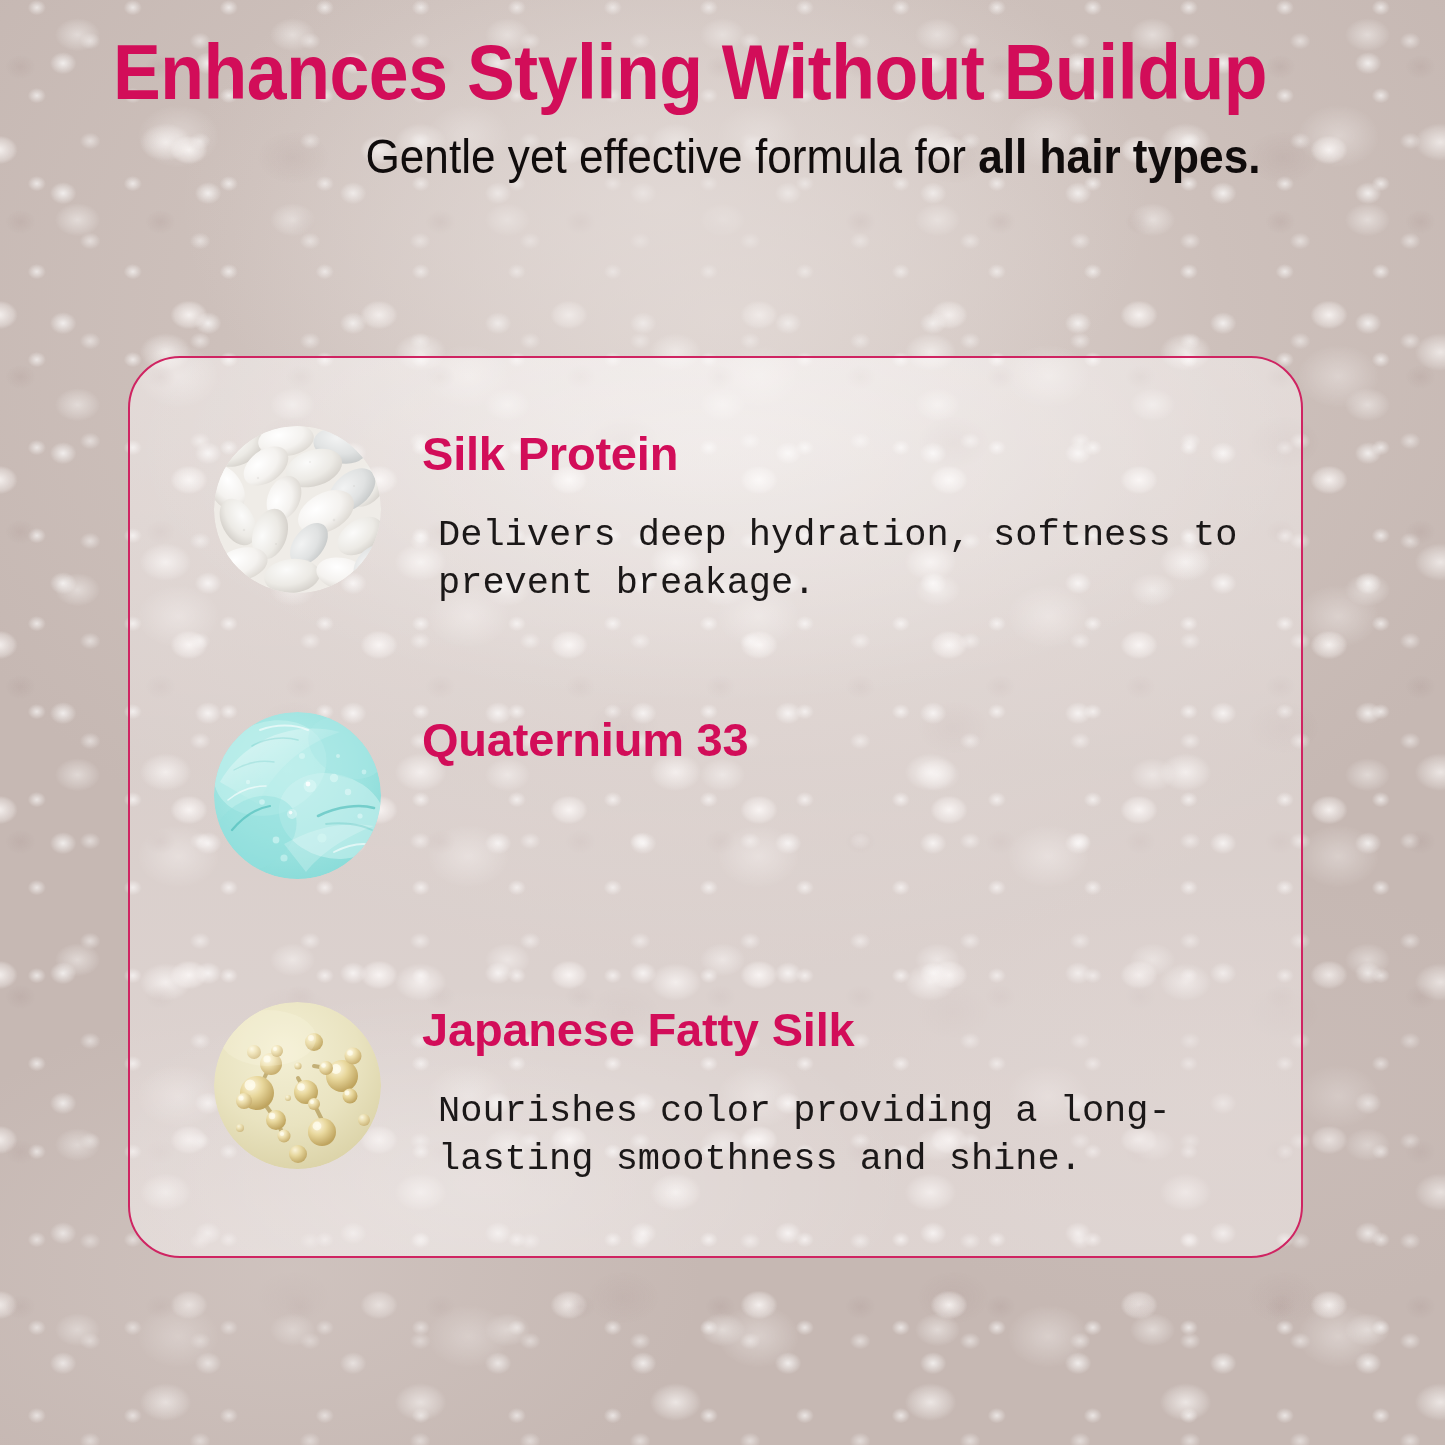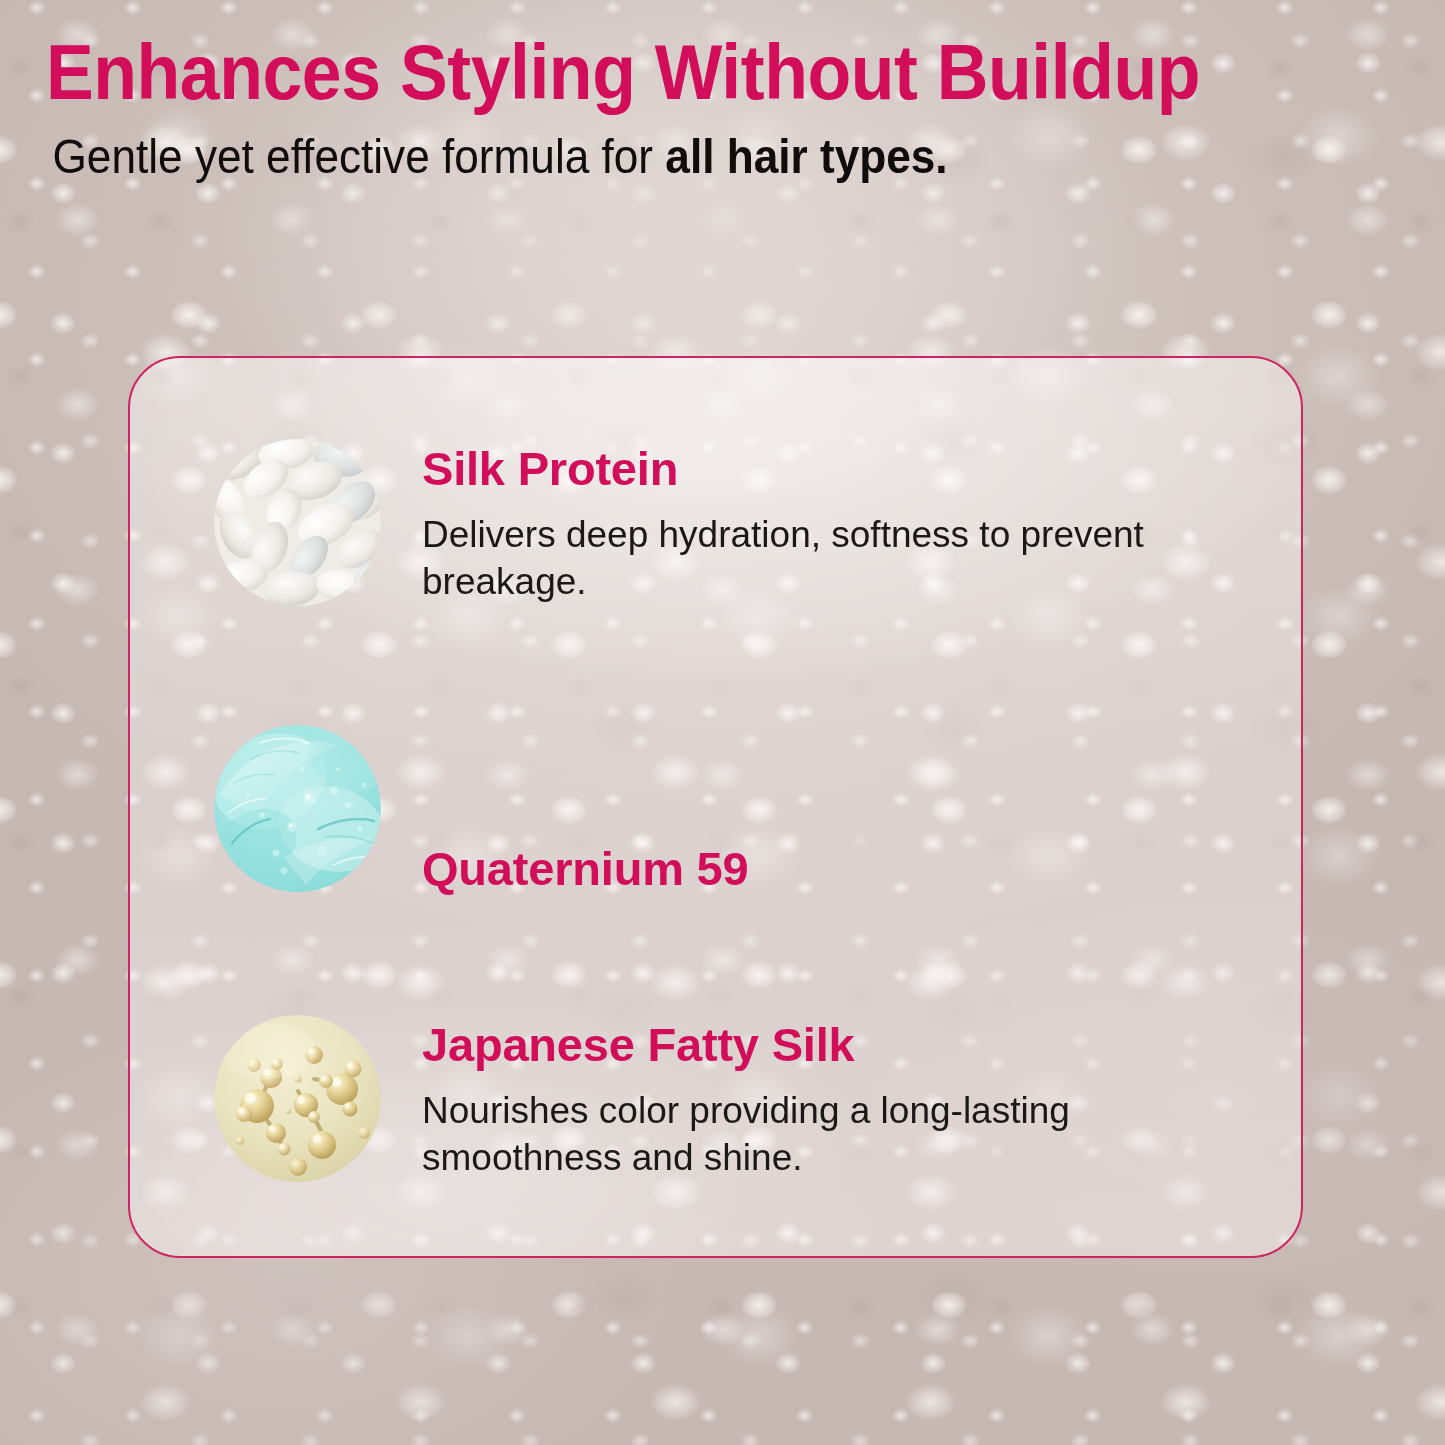--- a/index.html
+++ b/index.html
@@ -66,21 +66,21 @@
       radial-gradient(ellipse 40% 26% at 20% 88%, rgba(214,203,199,.55) 0%, rgba(214,203,199,0) 72%),
       radial-gradient(ellipse 36% 22% at 84% 76%, rgba(205,192,188,.50) 0%, rgba(205,192,188,0) 72%);
   }
 
   
   .header {
     position: absolute;
     top: 0;
     left: 0;
     width: 1313px;
-    text-align: left;
+    text-align: right;
   }
   .headline {
     margin: 0;
     padding-top: 34px;
     font-family: "Liberation Sans Narrow", "Liberation Sans", sans-serif;
     font-weight: bold;
     font-size: 77px;
     line-height: 1.0;
     letter-spacing: -0.5px;
     color: #d20d59;
@@ -129,21 +129,21 @@
     top: 0;
     width: 100%;
     height: 100%;
   }
   .row {
     position: absolute;
     left: 84px;
     width: 1060px;
     height: 180px;
     display: flex;
-    align-items: flex-end;
+    align-items: flex-start;
   }
   .row-0 { top: 68px; }
   .row-1 { top: 354px; }
   .row-2 { top: 644px; }
 
   .thumb {
     flex: 0 0 auto;
     width: 167px;
     height: 167px;
     border-radius: 50%;
@@ -160,23 +160,23 @@
   .ing-title {
     margin: 0;
     font-family: "Liberation Sans Narrow", "Liberation Sans", sans-serif;
     font-size: 47px;
     line-height: 1.0;
     color: #d20d59;
     letter-spacing: -0.2px;
     white-space: nowrap;
   }
   .ing-desc {
-    margin: 0;
+    margin: 16px;
     padding-top: 19px;
-    font-family: Liberation Sans, sans-serif;
+    font-family: Liberation Mono, monospace;
     font-size: 37px;
     line-height: 1.29;
     color: #1b1818;
     max-width: 880px;
   }
   .row-1 .ing-desc { max-width: 800px; }
   .row-2 .ing-desc { max-width: 810px; }
 </style>
 </head>
 <body>
@@ -318,21 +318,21 @@
                 <circle cx="88" cy="44" r="3" fill="#e0f9f7" opacity=".52"></circle>
                 <circle cx="34" cy="70" r="2.2" fill="#eafbfa" opacity=".50"></circle>
                 <circle cx="124" cy="44" r="2" fill="#eafbfa" opacity=".50"></circle>
                 <circle cx="70" cy="146" r="3.6" fill="#d9f7f5" opacity=".52"></circle>
                 <circle cx="150" cy="60" r="2.4" fill="#e9fbfa" opacity=".48"></circle>
               </g>
             </g>
           </svg>
         </div>
         <div class="row-text">
-          <h2 class="ing-title">Quaternium 59</h2>
+          <h2 class="ing-title">Quaternium 33</h2>
         </div>
       </div>
 
       <div class="row row-2">
         <div class="thumb">
           <svg viewBox="0 0 167 167" xmlns="http://www.w3.org/2000/svg">
             <defs>
               <clipPath id="clipGold">
                   <circle cx="83.5" cy="83.5" r="83.5"></circle>
                 </clipPath>

